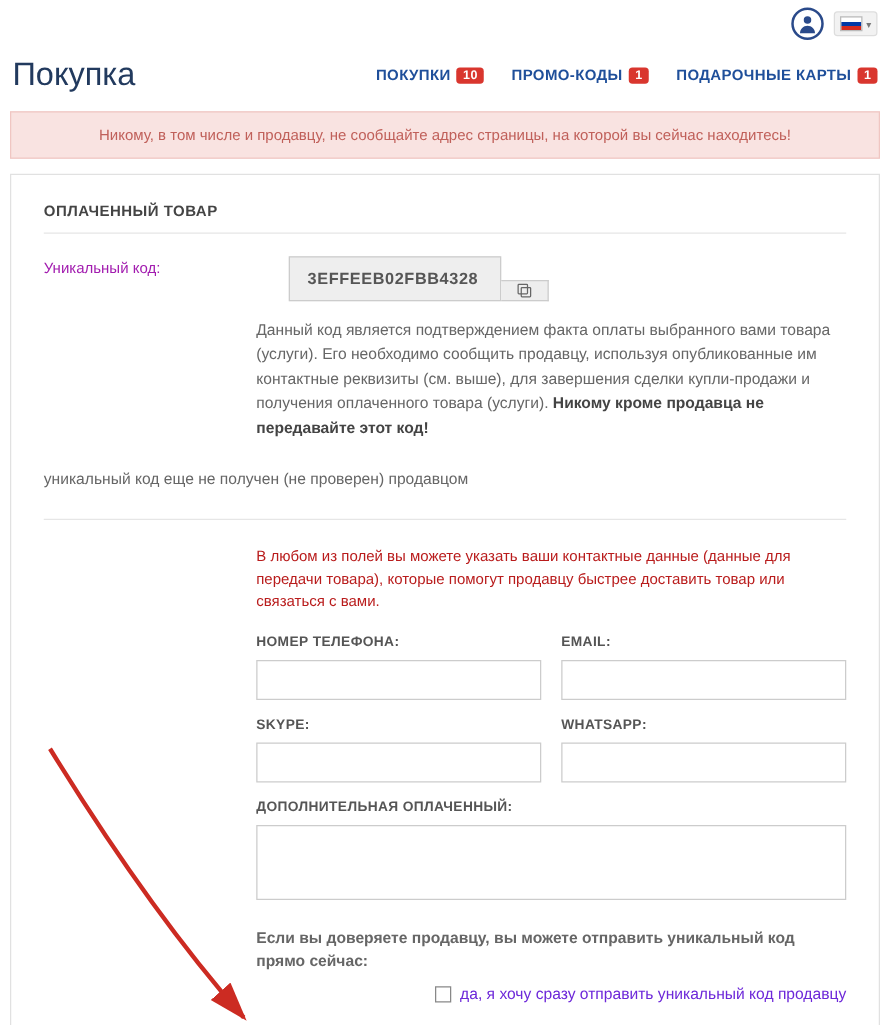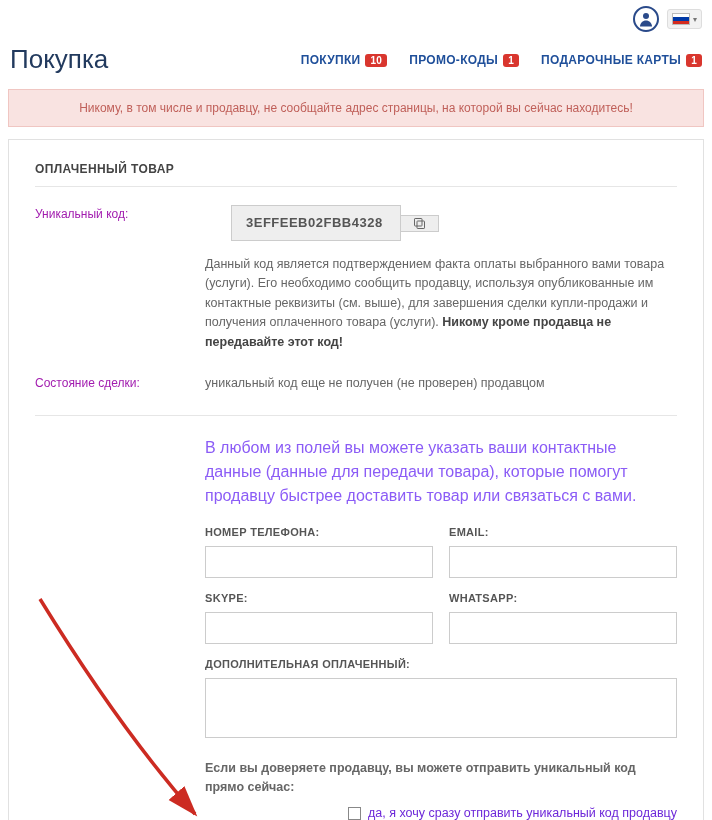--- a/index.html
+++ b/index.html
@@ -95,21 +95,21 @@
     color:#a21caf;
     font-size:12px;
     line-height:1.5;
   }
   .row .val-col {
     flex:1;
     color:#666;
     font-size:12.5px;
     line-height:1.55;
   }
-  .code-wrap { display:flex; align-items:center; margin-bottom:14px;padding-left:26px;}
+  .code-wrap { display:flex; align-items:flex-end; margin-bottom:14px;padding-left:26px;}
   .code-field {
     background:#eee;
     border:1px solid #ccc;
     padding:8px 14px;
     font-weight:bold;
     letter-spacing:0.5px;
     color:#555;
     font-size:13px;
     height:36px;
     display:flex; align-items:center;
@@ -119,21 +119,21 @@
     background:#eee;
     border:1px solid #ccc;
     border-left:none;
     width:38px;
     display:flex; align-items:center; justify-content:center;
     cursor:pointer;
   }
   .copy-btn svg { width:15px; height:15px; stroke:#666; fill:none;}
   .desc b { color:#444; }
   .hr { border-top:1px solid #e6e6e6; margin:4px 0 20px 0; }
-  .contact-intro { color:#8b5cf6; font-size:16px; line-height:1.5; margin-bottom:16px; }
+  .contact-intro { color:#b91c1c; font-size:12px; line-height:1.5; margin-bottom:16px; }
   .field-grid {
     display:flex; gap:16px; margin-bottom:12px;
   }
   .field { flex:1; }
   .field-label {
     font-size:11px; font-weight:bold; letter-spacing:0.3px;
     color:#555; margin-bottom:5px; display:block;
   }
   .input {
     width:100%; height:32px;
@@ -203,21 +203,20 @@
               </svg>
         </div>
       </div>
       <div class="desc">
         <span>Данный код является подтверждением факта оплаты выбранного вами товара (услуги). Его необходимо сообщить продавцу, используя опубликованные им контактные реквизиты (см. выше), для завершения сделки купли-продажи и получения оплаченного товара (услуги). </span><b>Никому кроме продавца не передавайте этот код!</b>
       </div>
     </div>
   </div>
 
   <div class="row">
-    <div class="label-col">Состояние сделки:</div>
     <div class="val-col">уникальный код еще не получен (не проверен) продавцом</div>
   </div>
 
   <div class="hr"></div>
 
   <div class="row" style="margin-bottom:0;">
     <div class="label-col"></div>
     <div class="val-col">
       <div class="contact-intro">В любом из полей вы можете указать ваши контактные данные (данные для передачи товара), которые помогут продавцу быстрее доставить товар или связаться с вами.</div>
 

